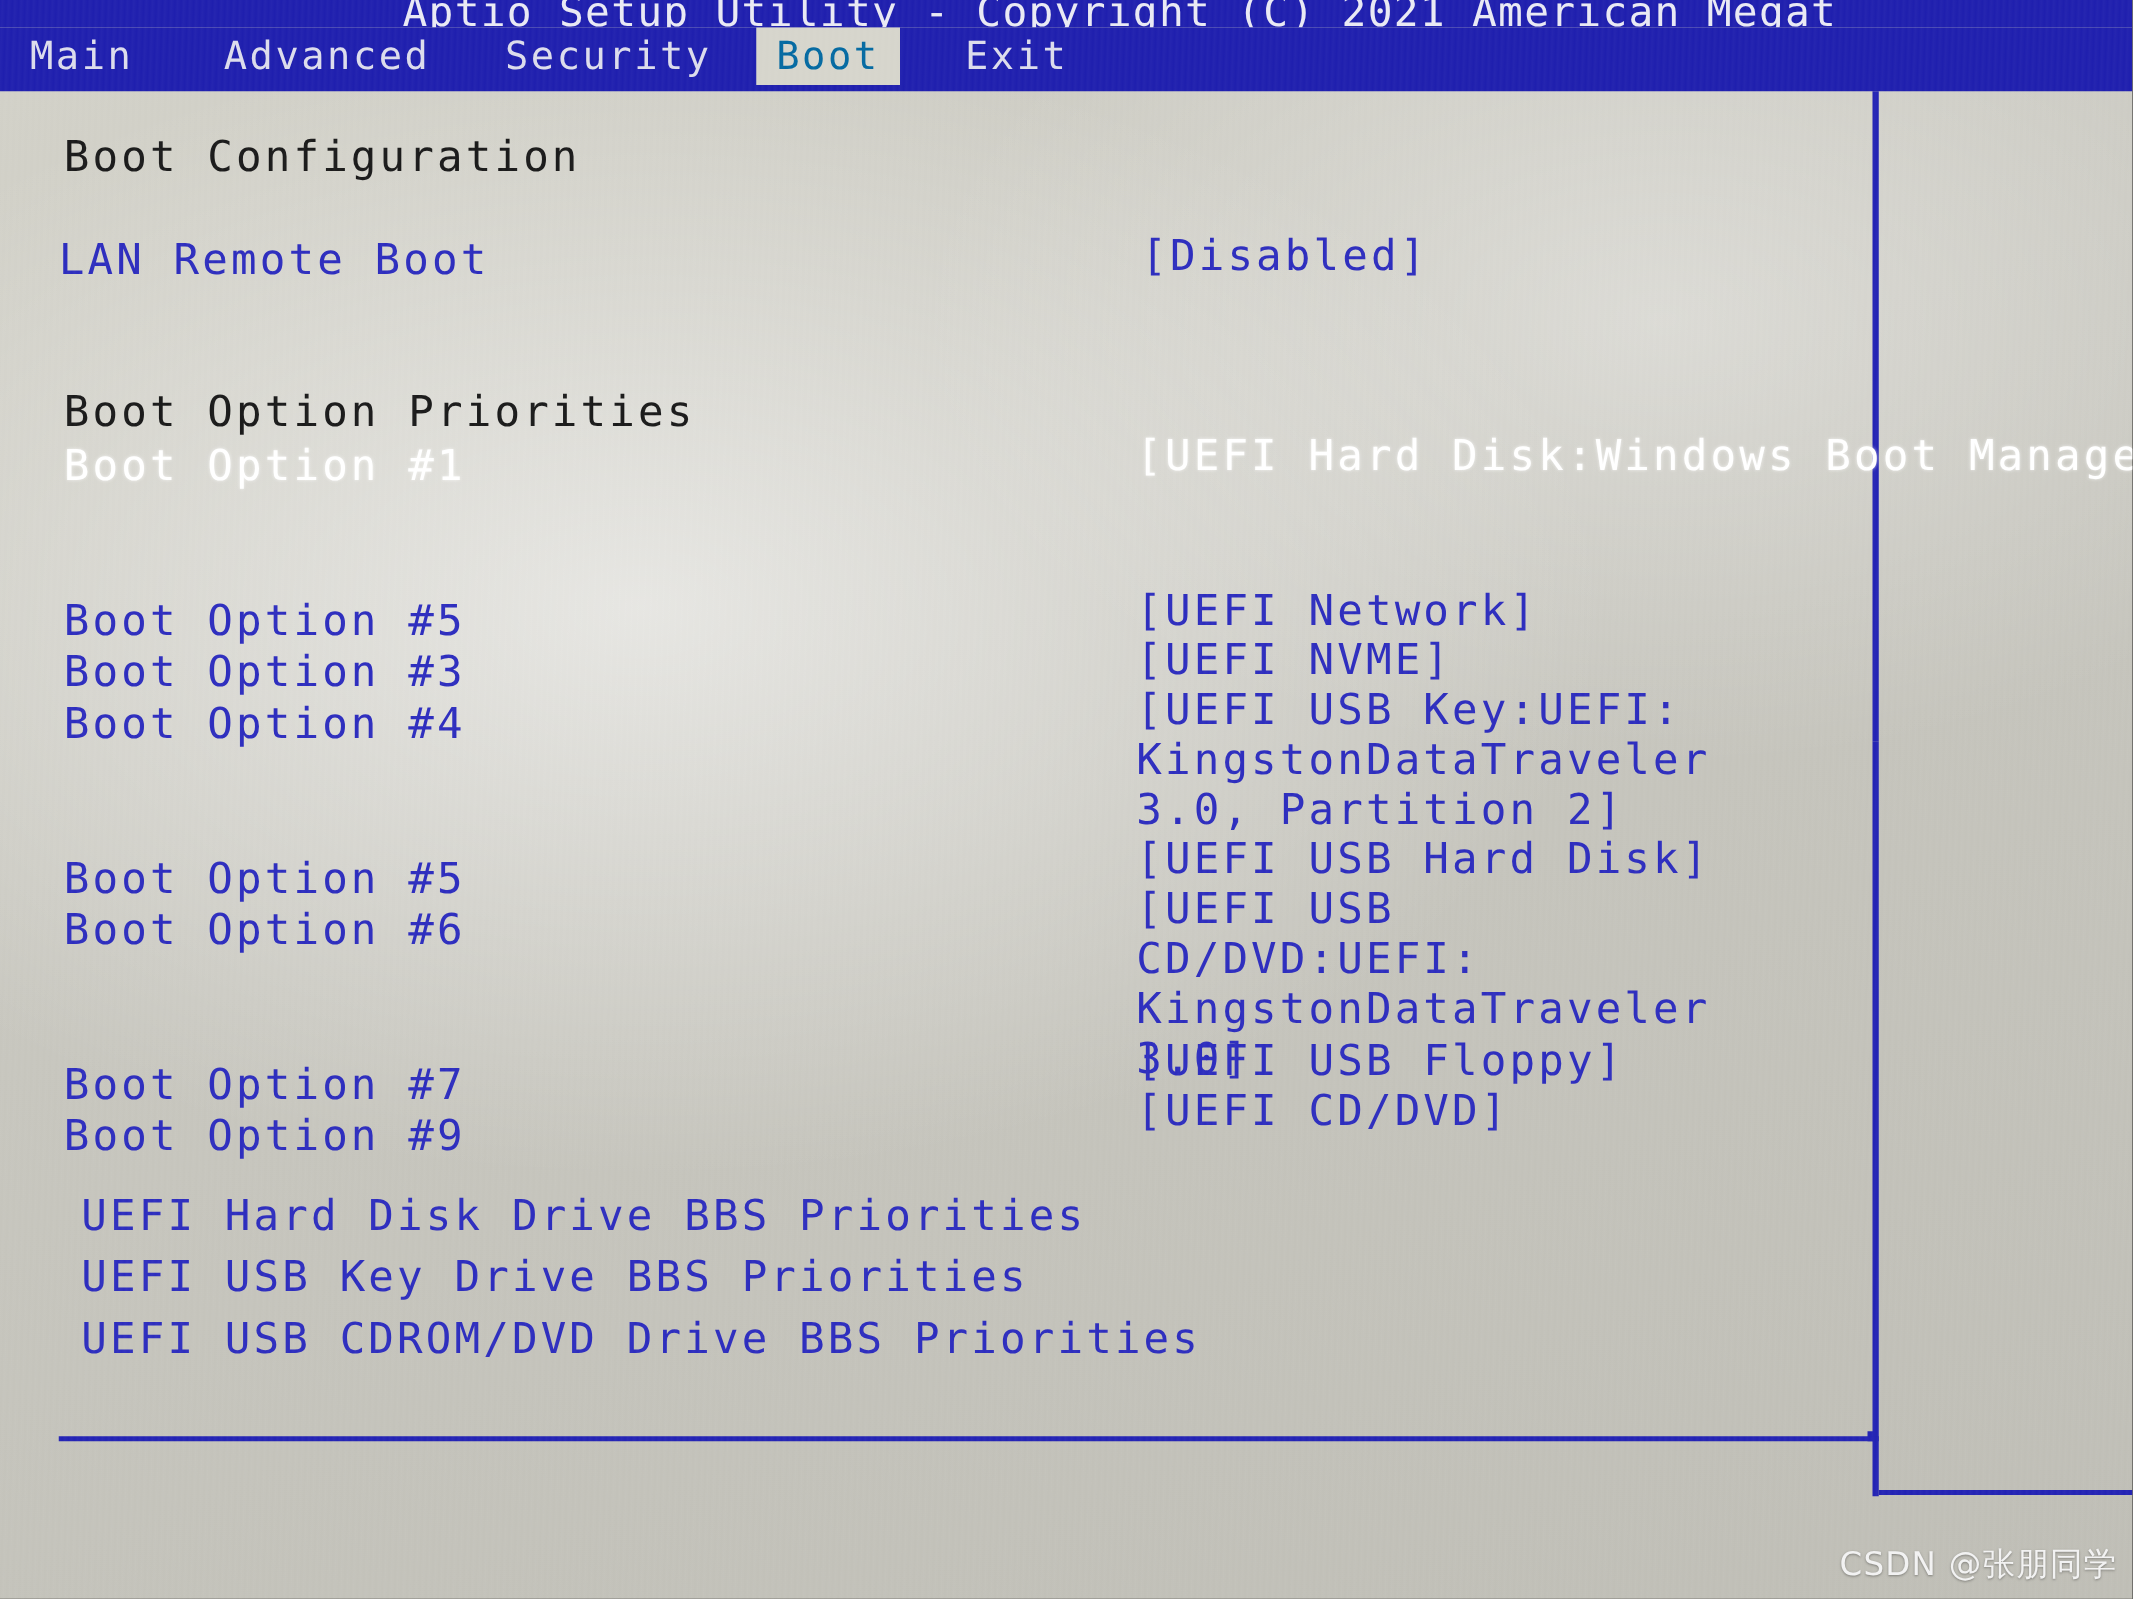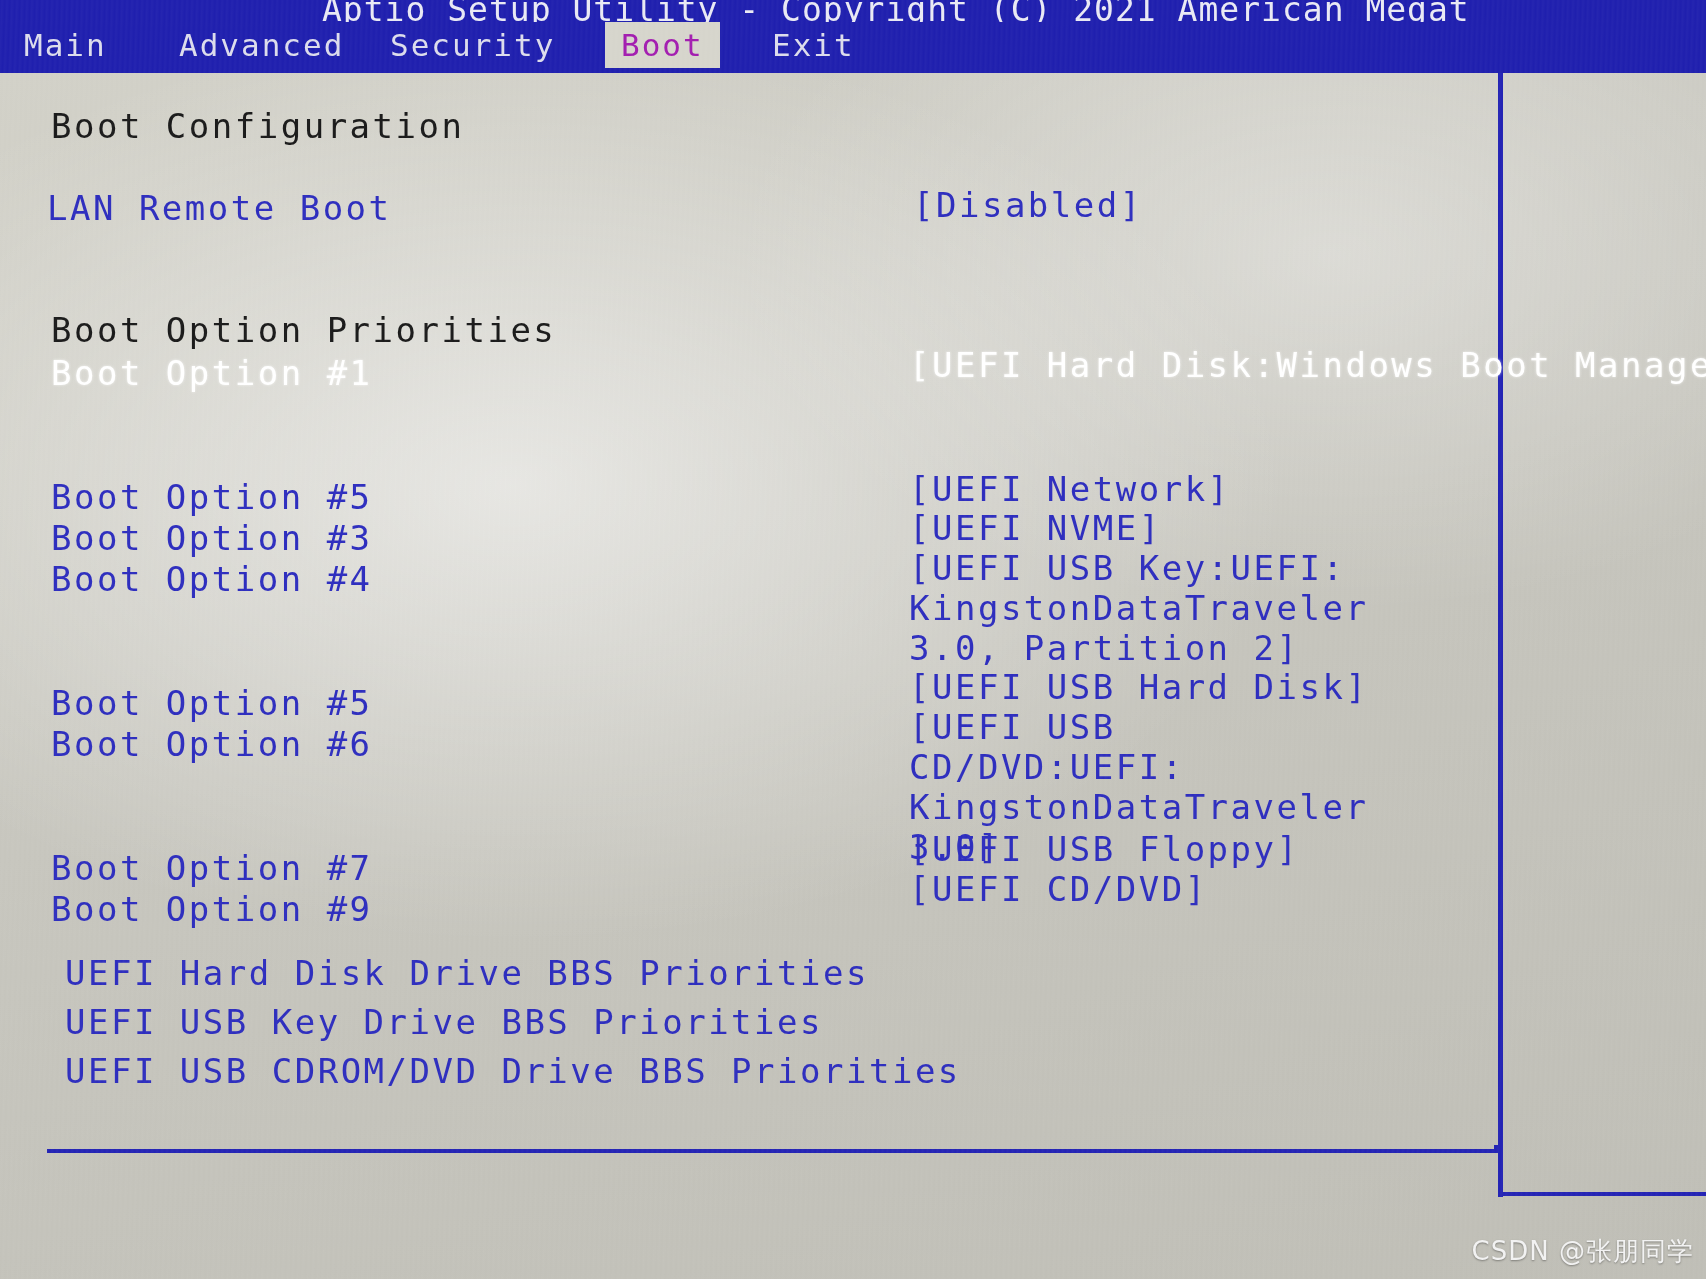--- a/index.html
+++ b/index.html
@@ -54,21 +54,21 @@
     height: 46px;
     line-height: 46px;
     font-size: 31px;
     letter-spacing: 2px;
     color: #dcdcec;
     padding: 0 16px;
     white-space: nowrap;
   }
   .tab.active {
     background: #d6d5cc;
-    color: #a21caf;
+    color: #0369a1;
   }
   .tabbar-underline {
     position: absolute;
     left: 0; top: 68px;
     width: 1706px;
     height: 5px;
     background: #1f1fae;
   }
 
   
@@ -203,21 +203,21 @@
 
 <div class="screen">
 
   <div class="titlebar">
     <div class="title-text">Aptio Setup Utility - Copyright (C) 2021 American Megat</div>
   </div>
 
   <div class="tabbar">
     <div class="tab" style="left:8px;">Main</div>
     <div class="tab" style="left:163px;">Advanced</div>
-    <div class="tab" style="left:374px;">Security</div>
+    <div class="tab" style="left:388px;">Security</div>
     <div class="tab active" style="left:605px;">Boot</div>
     <div class="tab" style="left:756px;">Exit</div>
   </div>
   <div class="tabbar-underline"></div>
 
   <div class="body-area">
 
     <div class="vline" style="left:1451px; top:0px;   height:520px;"></div>
     <div class="vline" style="left:1451px; top:520px; height:560px;"></div>
     <div class="vline" style="left:1447px; top:1072px; height:8px;"></div>

